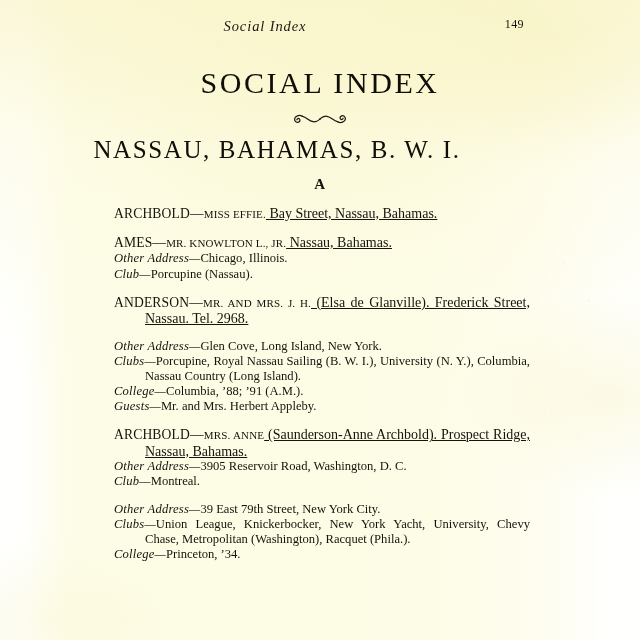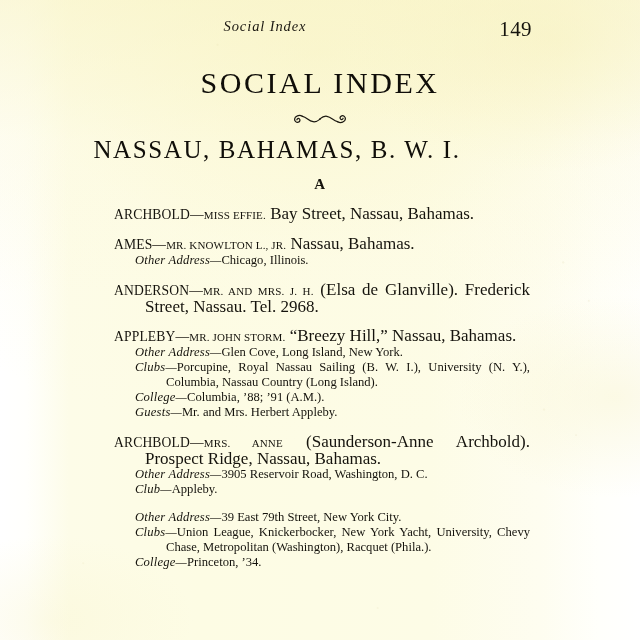--- a/index.html
+++ b/index.html
@@ -85,23 +85,23 @@
     top: 0;
     width: 530px;
     text-align: center;
     font-style: italic;
     font-size: 14.5px;
     letter-spacing: 0.9px;
     color: #1b1811;
   }
   .page-number {
     position: absolute;
-    right: 108px;
+    right: 116px;
     top: -1px;
-    font-size: 21px;
+    font-size: 12px;
     letter-spacing: 0.4px;
     color: #15130d;
     margin-left: 46px;
   }
 
   
   .display-title {
     position: absolute;
     left: 0;
     top: 66px;
@@ -166,28 +166,29 @@
   }
   .entry-head .surname {
     font-size: 13.6px;
     letter-spacing: 0.15px;
   }
   .entry-head .given {
     font-size: 11px;
     letter-spacing: 0.15px;
   }
   .entry-head .addr {
-    font-size: 17px;
+    font-size: 14px;
+    text-decoration: underline;
   }
 
   
   .detail {
     font-size: 12.6px;
     line-height: 15.1px;
-    margin-left: 21px;
+    margin-left: 0;
     padding-left: 31px;
     text-indent: -31px;
     text-align: justify;
     text-justify: inter-word;
     color: #15130d;
   }
   .detail .label {
     font-style: italic;
     letter-spacing: 0.2px;
   }
@@ -222,35 +223,35 @@
 
     <div class="section-letter">A</div>
 
     <div class="entries">
         <div class="entry">
           <div class="entry-head nojust"><span class="surname">ARCHBOLD—</span><span class="given">MISS EFFIE.</span><span class="addr"> Bay Street, Nassau, Bahamas.</span></div>
         </div>
         <div class="entry">
           <div class="entry-head nojust"><span class="surname">AMES—</span><span class="given">MR. KNOWLTON L., JR.</span><span class="addr"> Nassau, Bahamas.</span></div>
           <div class="detail nojust"><span class="label">Other Address—</span><span>Chicago, Illinois.</span></div>
+          <div class="detail nojust"><span class="label">Club—</span><span>Porcupine (Nassau).</span></div>
         </div>
         <div class="entry">
           <div class="entry-head"><span class="surname">ANDERSON—</span><span class="given">MR. AND MRS. J. H.</span><span class="addr"> (Elsa de Glanville).  Frederick Street, Nassau.  Tel. 2968.</span></div>
         </div>
         <div class="entry">
-          <div class="entry-head nojust"><span class="surname">APPLEBY—</span><span class="given">MR. JOHN STORM.</span><span class="addr"> “Breezy Hill,” Nassau, Bahamas.</span></div>
           <div class="detail nojust"><span class="label">Other Address—</span><span>Glen Cove, Long Island, New York.</span></div>
           <div class="detail"><span class="label">Clubs—</span><span>Porcupine, Royal Nassau Sailing (B. W. I.), University (N. Y.), Columbia, Nassau Country (Long Island).</span></div>
           <div class="detail nojust"><span class="label">College—</span><span>Columbia, ’88; ’91 (A.M.).</span></div>
           <div class="detail nojust"><span class="label">Guests—</span><span>Mr. and Mrs. Herbert Appleby.</span></div>
         </div>
         <div class="entry">
           <div class="entry-head"><span class="surname">ARCHBOLD—</span><span class="given">MRS. ANNE</span><span class="addr"> (Saunderson-Anne Archbold).  Prospect Ridge, Nassau, Bahamas.</span></div>
           <div class="detail"><span class="label">Other Address—</span><span>3905 Reservoir Road, Washington, D. C.</span></div>
-          <div class="detail nojust"><span class="label">Club—</span><span>Appleby.</span></div>
+          <div class="detail nojust"><span class="label">Club—</span><span>Montreal.</span></div>
         </div>
         <div class="entry">
           <div class="detail nojust"><span class="label">Other Address—</span><span>39 East 79th Street, New York City.</span></div>
           <div class="detail"><span class="label">Clubs—</span><span>Union League, Knickerbocker, New York Yacht, University, Chevy Chase, Metropolitan (Washington), Racquet (Phila.).</span></div>
           <div class="detail nojust"><span class="label">College—</span><span>Princeton, ’34.</span></div>
         </div>
       </div>
 
   </div>
 </div>

